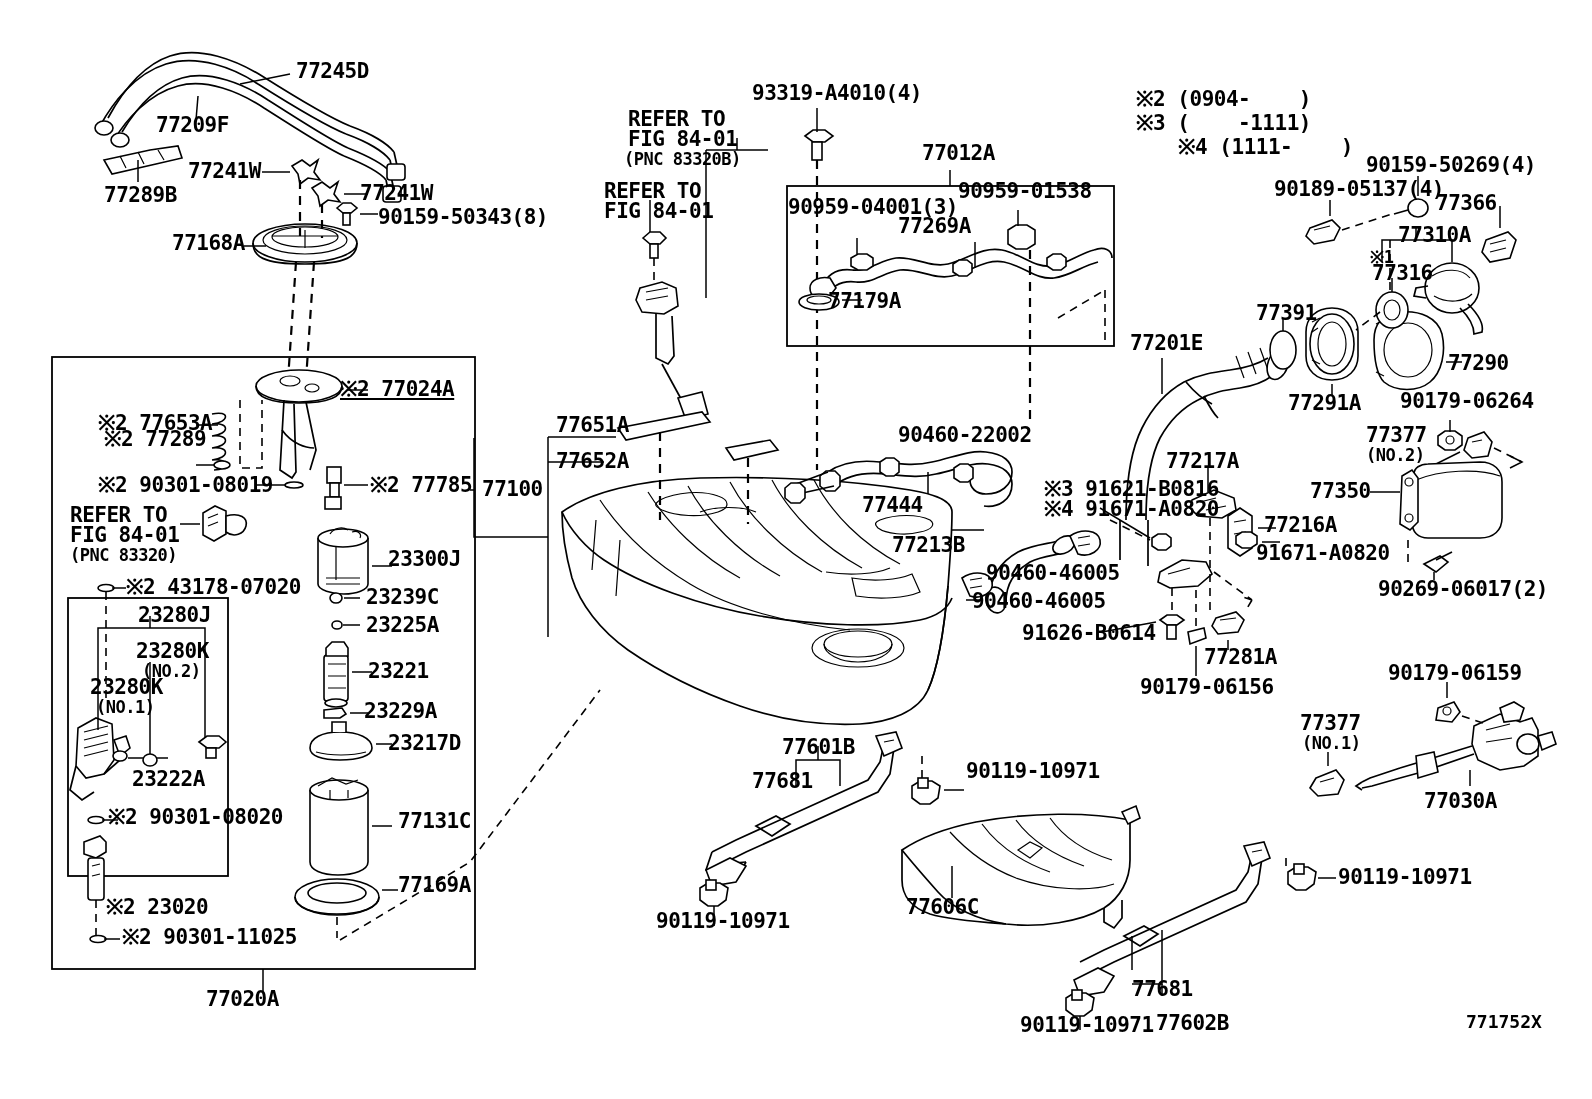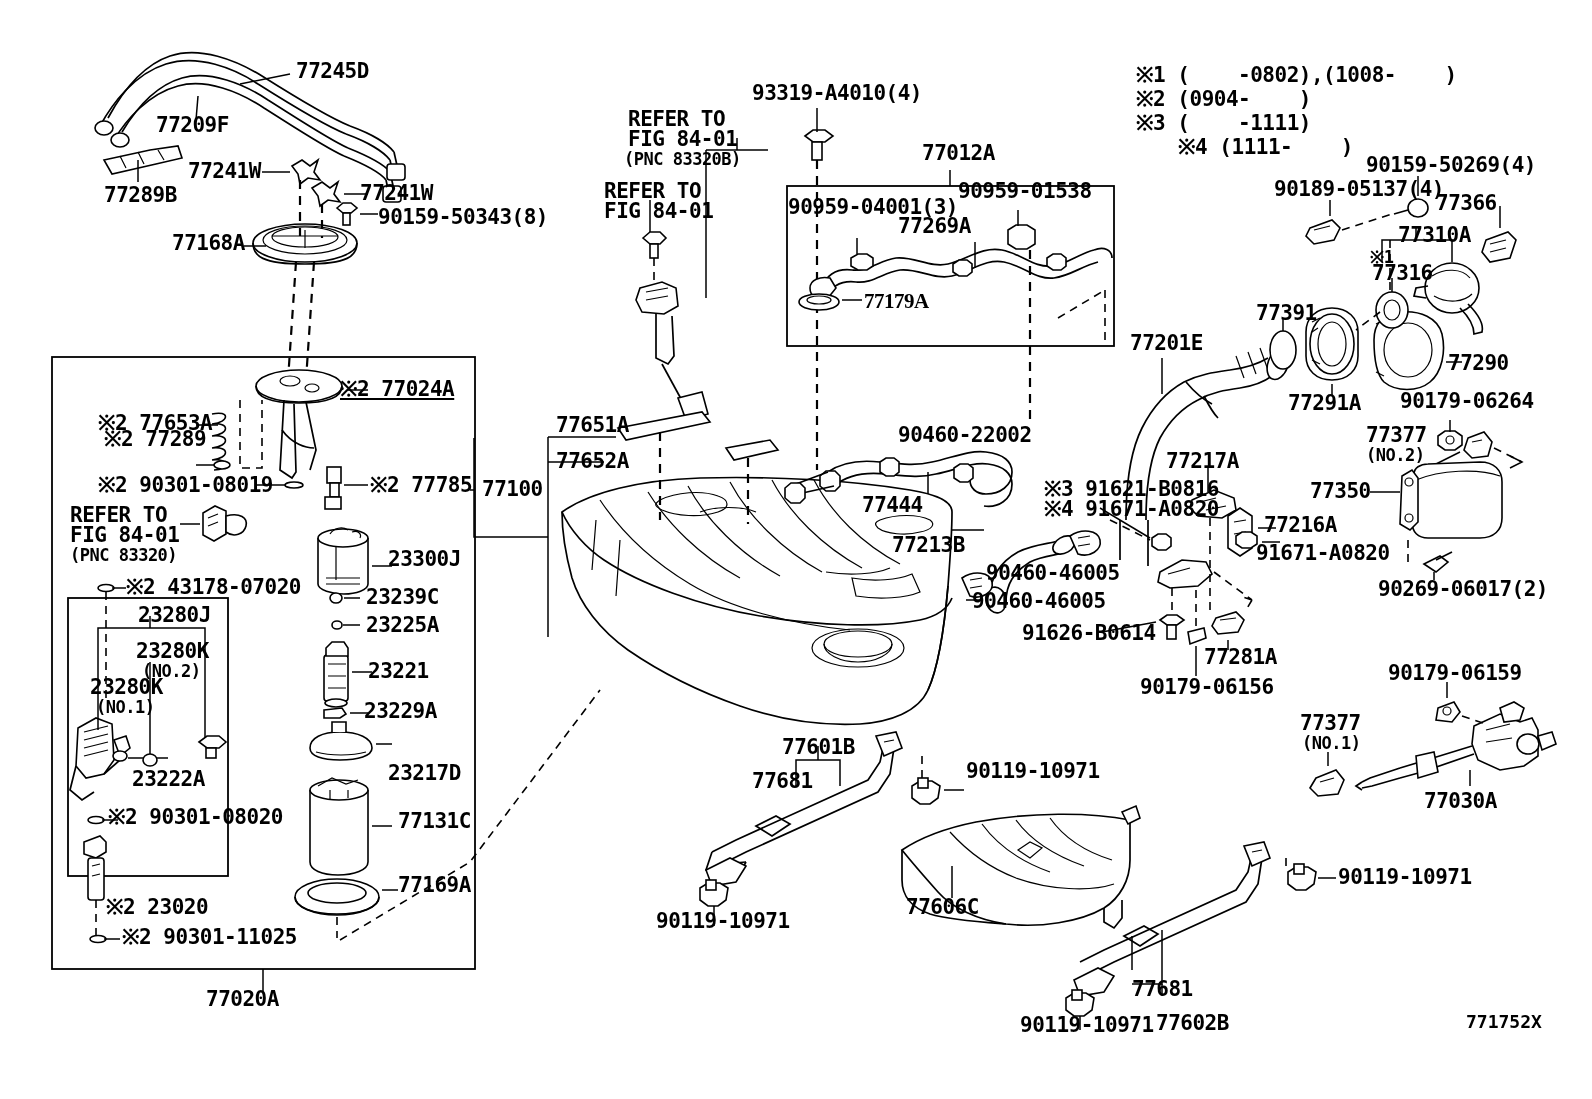--- a/index.html
+++ b/index.html
@@ -559,23 +559,22 @@
   <div class="lbl" style="left:628px;top:128px;">FIG 84-01</div>
   <div class="lbl sm" style="left:624px;top:150px;">(PNC 83320B)</div>
   <div class="lbl" style="left:604px;top:180px;">REFER TO</div>
   <div class="lbl" style="left:604px;top:200px;">FIG 84-01</div>
 
   <div class="lbl" style="left:752px;top:82px;">93319-A4010(4)</div>
   <div class="lbl" style="left:922px;top:142px;">77012A</div>
   <div class="lbl" style="left:788px;top:196px;">90959-04001(3)</div>
   <div class="lbl" style="left:958px;top:180px;">90959-01538</div>
   <div class="lbl" style="left:898px;top:215px;">77269A</div>
-  <div class="lbl" style="left:864px;top:290px;font-family:Liberation Serif, serif;">77179A</div>
-
-  <div class="lbl" style="left:1136px;top:64px;">※1 (    -0802),(1008-    )</div>
+  <div class="lbl" style="left:828px;top:290px;">77179A</div>
+
   <div class="lbl" style="left:1136px;top:88px;">※2 (0904-    )</div>
   <div class="lbl" style="left:1136px;top:112px;">※3 (    -1111)</div>
   <div class="lbl" style="left:1136px;top:136px;margin-left:42px;">※4 (1111-    )</div>
 
   <div class="lbl" style="left:1366px;top:154px;">90159-50269(4)</div>
   <div class="lbl" style="left:1274px;top:178px;">90189-05137(4)</div>
   <div class="lbl" style="left:1436px;top:192px;">77366</div>
   <div class="lbl" style="left:1398px;top:224px;">77310A</div>
   <div class="lbl sm" style="left:1370px;top:248px;">※1</div>
   <div class="lbl" style="left:1372px;top:262px;">77316</div>
@@ -624,21 +623,21 @@
   <div class="lbl sm" style="left:96px;top:698px;">(NO.1)</div>
   <div class="lbl" style="left:132px;top:768px;">23222A</div>
   <div class="lbl" style="left:108px;top:806px;">※2 90301-08020</div>
   <div class="lbl" style="left:106px;top:874px;margin-top:22px;">※2 23020</div>
   <div class="lbl" style="left:122px;top:926px;">※2 90301-11025</div>
   <div class="lbl" style="left:388px;top:548px;">23300J</div>
   <div class="lbl" style="left:366px;top:586px;">23239C</div>
   <div class="lbl" style="left:366px;top:614px;">23225A</div>
   <div class="lbl" style="left:368px;top:660px;">23221</div>
   <div class="lbl" style="left:364px;top:700px;">23229A</div>
-  <div class="lbl" style="left:388px;top:762px;text-align:center;">23217D</div>
+  <div class="lbl" style="left:388px;top:732px;text-align:center;">23217D</div>
   <div class="lbl" style="left:398px;top:810px;">77131C</div>
   <div class="lbl" style="left:398px;top:874px;">77169A</div>
   <div class="lbl" style="left:206px;top:988px;">77020A</div>
 
   <div class="lbl" style="left:782px;top:736px;">77601B</div>
   <div class="lbl" style="left:752px;top:770px;">77681</div>
   <div class="lbl" style="left:966px;top:760px;">90119-10971</div>
   <div class="lbl" style="left:656px;top:910px;">90119-10971</div>
   <div class="lbl" style="left:906px;top:896px;">77606C</div>
   <div class="lbl" style="left:1338px;top:866px;">90119-10971</div>

